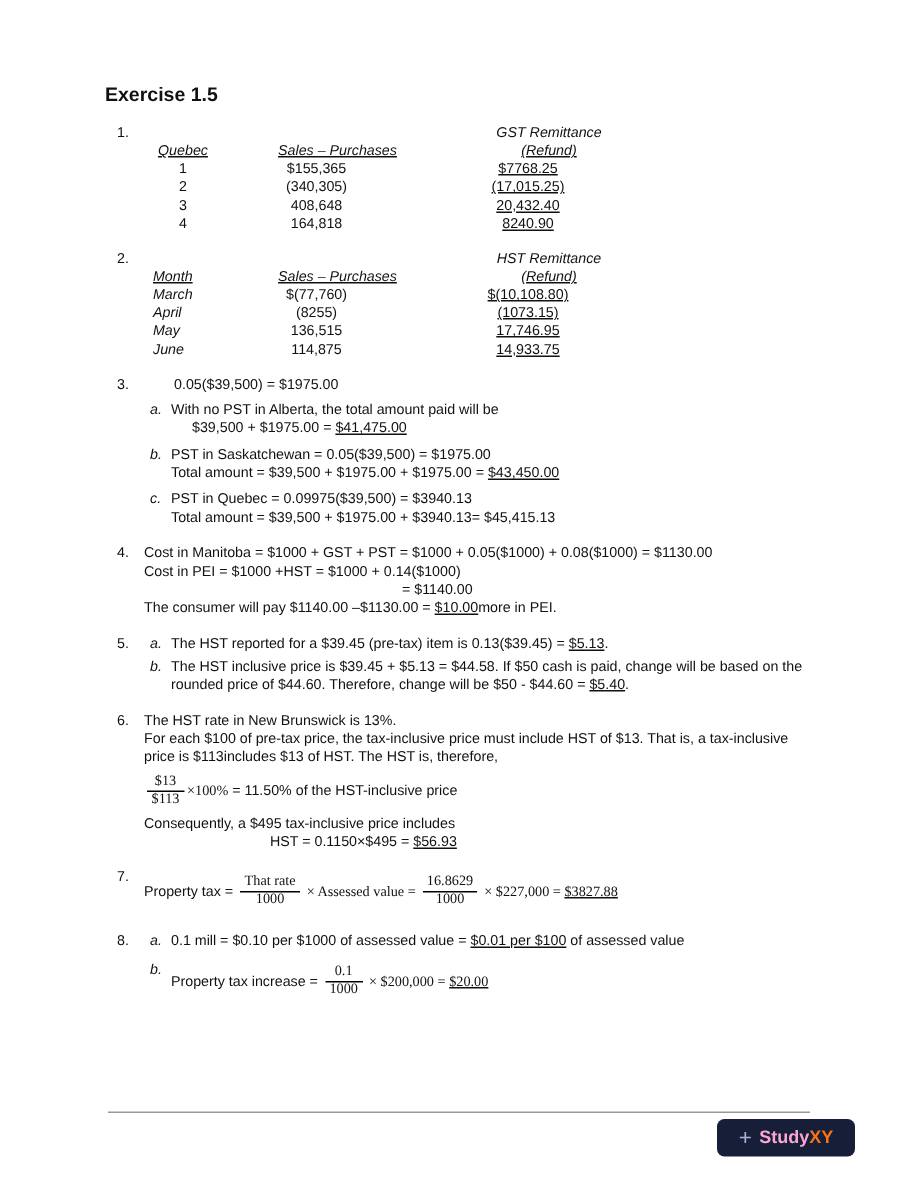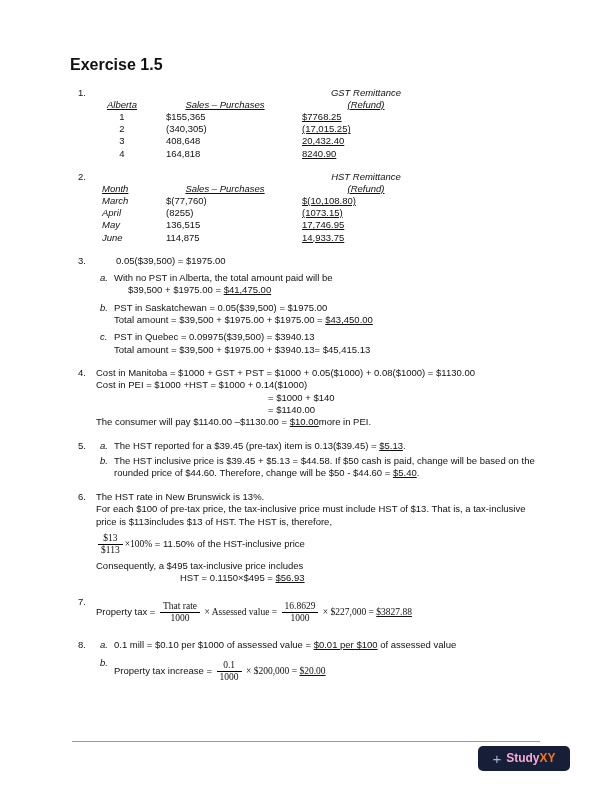--- a/index.html
+++ b/index.html
@@ -8,34 +8,34 @@
     width:612px; height:792px;
     font-family:"Liberation Sans", sans-serif;
     color:#111;
   }
   .page {
     position:relative; width:612px; height:792px;
     background:#fff; overflow:hidden;
     padding:55px 64px 0 70px;
     font-size:9.5px; line-height:1.3;
   }
-  .title { font-size:16px; font-weight:bold; margin-bottom:11px; }
+  .title { font-size:13px; font-weight:bold; margin-bottom:11px; }
 
   .item { display:flex; padding-left:8px; margin-bottom:11px; }
   .item-num { width:18px; flex:none; }
   .item-body { flex:1; min-width:0; }
 
   .sub { display:flex; padding-left:4px; margin-top:5px; }
   .sub-label { width:14px; flex:none; font-style:italic; }
   .sub-body { flex:1; min-width:0; }
 
   .tbl { display:grid; grid-template-columns:52px 118px 128px; column-gap:18px; line-height:1.28; }
   .tbl .h { font-style:italic; text-align:center; }
   .tbl .hu { text-decoration:underline; }
-  .tbl .val { text-align:left; padding-right:28px; }
+  .tbl .val { text-align:center; padding-right:28px; }
   .tbl1 .c1 { text-align:center; }
   .tbl2 .c1 { text-align:left; padding-left:6px;font-style:italic; }
   .u { text-decoration:underline; }
 
   .indent1 { margin-left:20px; }
   .indent2 { margin-left:14px; }
   .indent3 { margin-left:172px; }
   .indent4 { margin-left:84px; }
 
   .math { font-family:"Liberation Serif", serif; }
@@ -66,21 +66,21 @@
   <div class="title">Exercise 1.5</div>
 
   <section class="item">
     <div class="item-num">1.</div>
     <div class="item-body">
       <div class="tbl tbl1">
         <div class="c c1"></div>
         <div class="c c2"></div>
         <div class="c c3 h">GST Remittance</div>
 
-        <div class="c c1 h hu">Alberta</div>
+        <div class="c c1 h hu">Quebec</div>
         <div class="c c2 h hu">Sales – Purchases</div>
         <div class="c c3 h hu">(Refund)</div>
 
         <div class="c c1">1</div>
         <div class="c c2 val">$155,365</div>
         <div class="c c3 val u">$7768.25</div>
 
         <div class="c c1">2</div>
         <div class="c c2 val">(340,305)</div>
         <div class="c c3 val u">(17,015.25)</div>
@@ -153,21 +153,20 @@
         </div>
       </div>
     </div>
   </section>
 
   <section class="item">
     <div class="item-num">4.</div>
     <div class="item-body">
       <div>Cost in Manitoba = $1000 + GST + PST = $1000 + 0.05($1000) + 0.08($1000) = $1130.00</div>
       <div>Cost in PEI = $1000 +HST = $1000 +  0.14($1000)</div>
-      <div class="indent3">= $1000 + $140</div>
       <div class="indent3">= $1140.00</div>
       <div><span>The consumer will pay $1140.00 –$1130.00 = </span><span class="u">$10.00</span><span>more in PEI.</span></div>
     </div>
   </section>
 
   <section class="item">
     <div class="item-num">5.</div>
     <div class="item-body">
       <div class="sub" style="margin-top:0">
         <div class="sub-label">a.</div>

